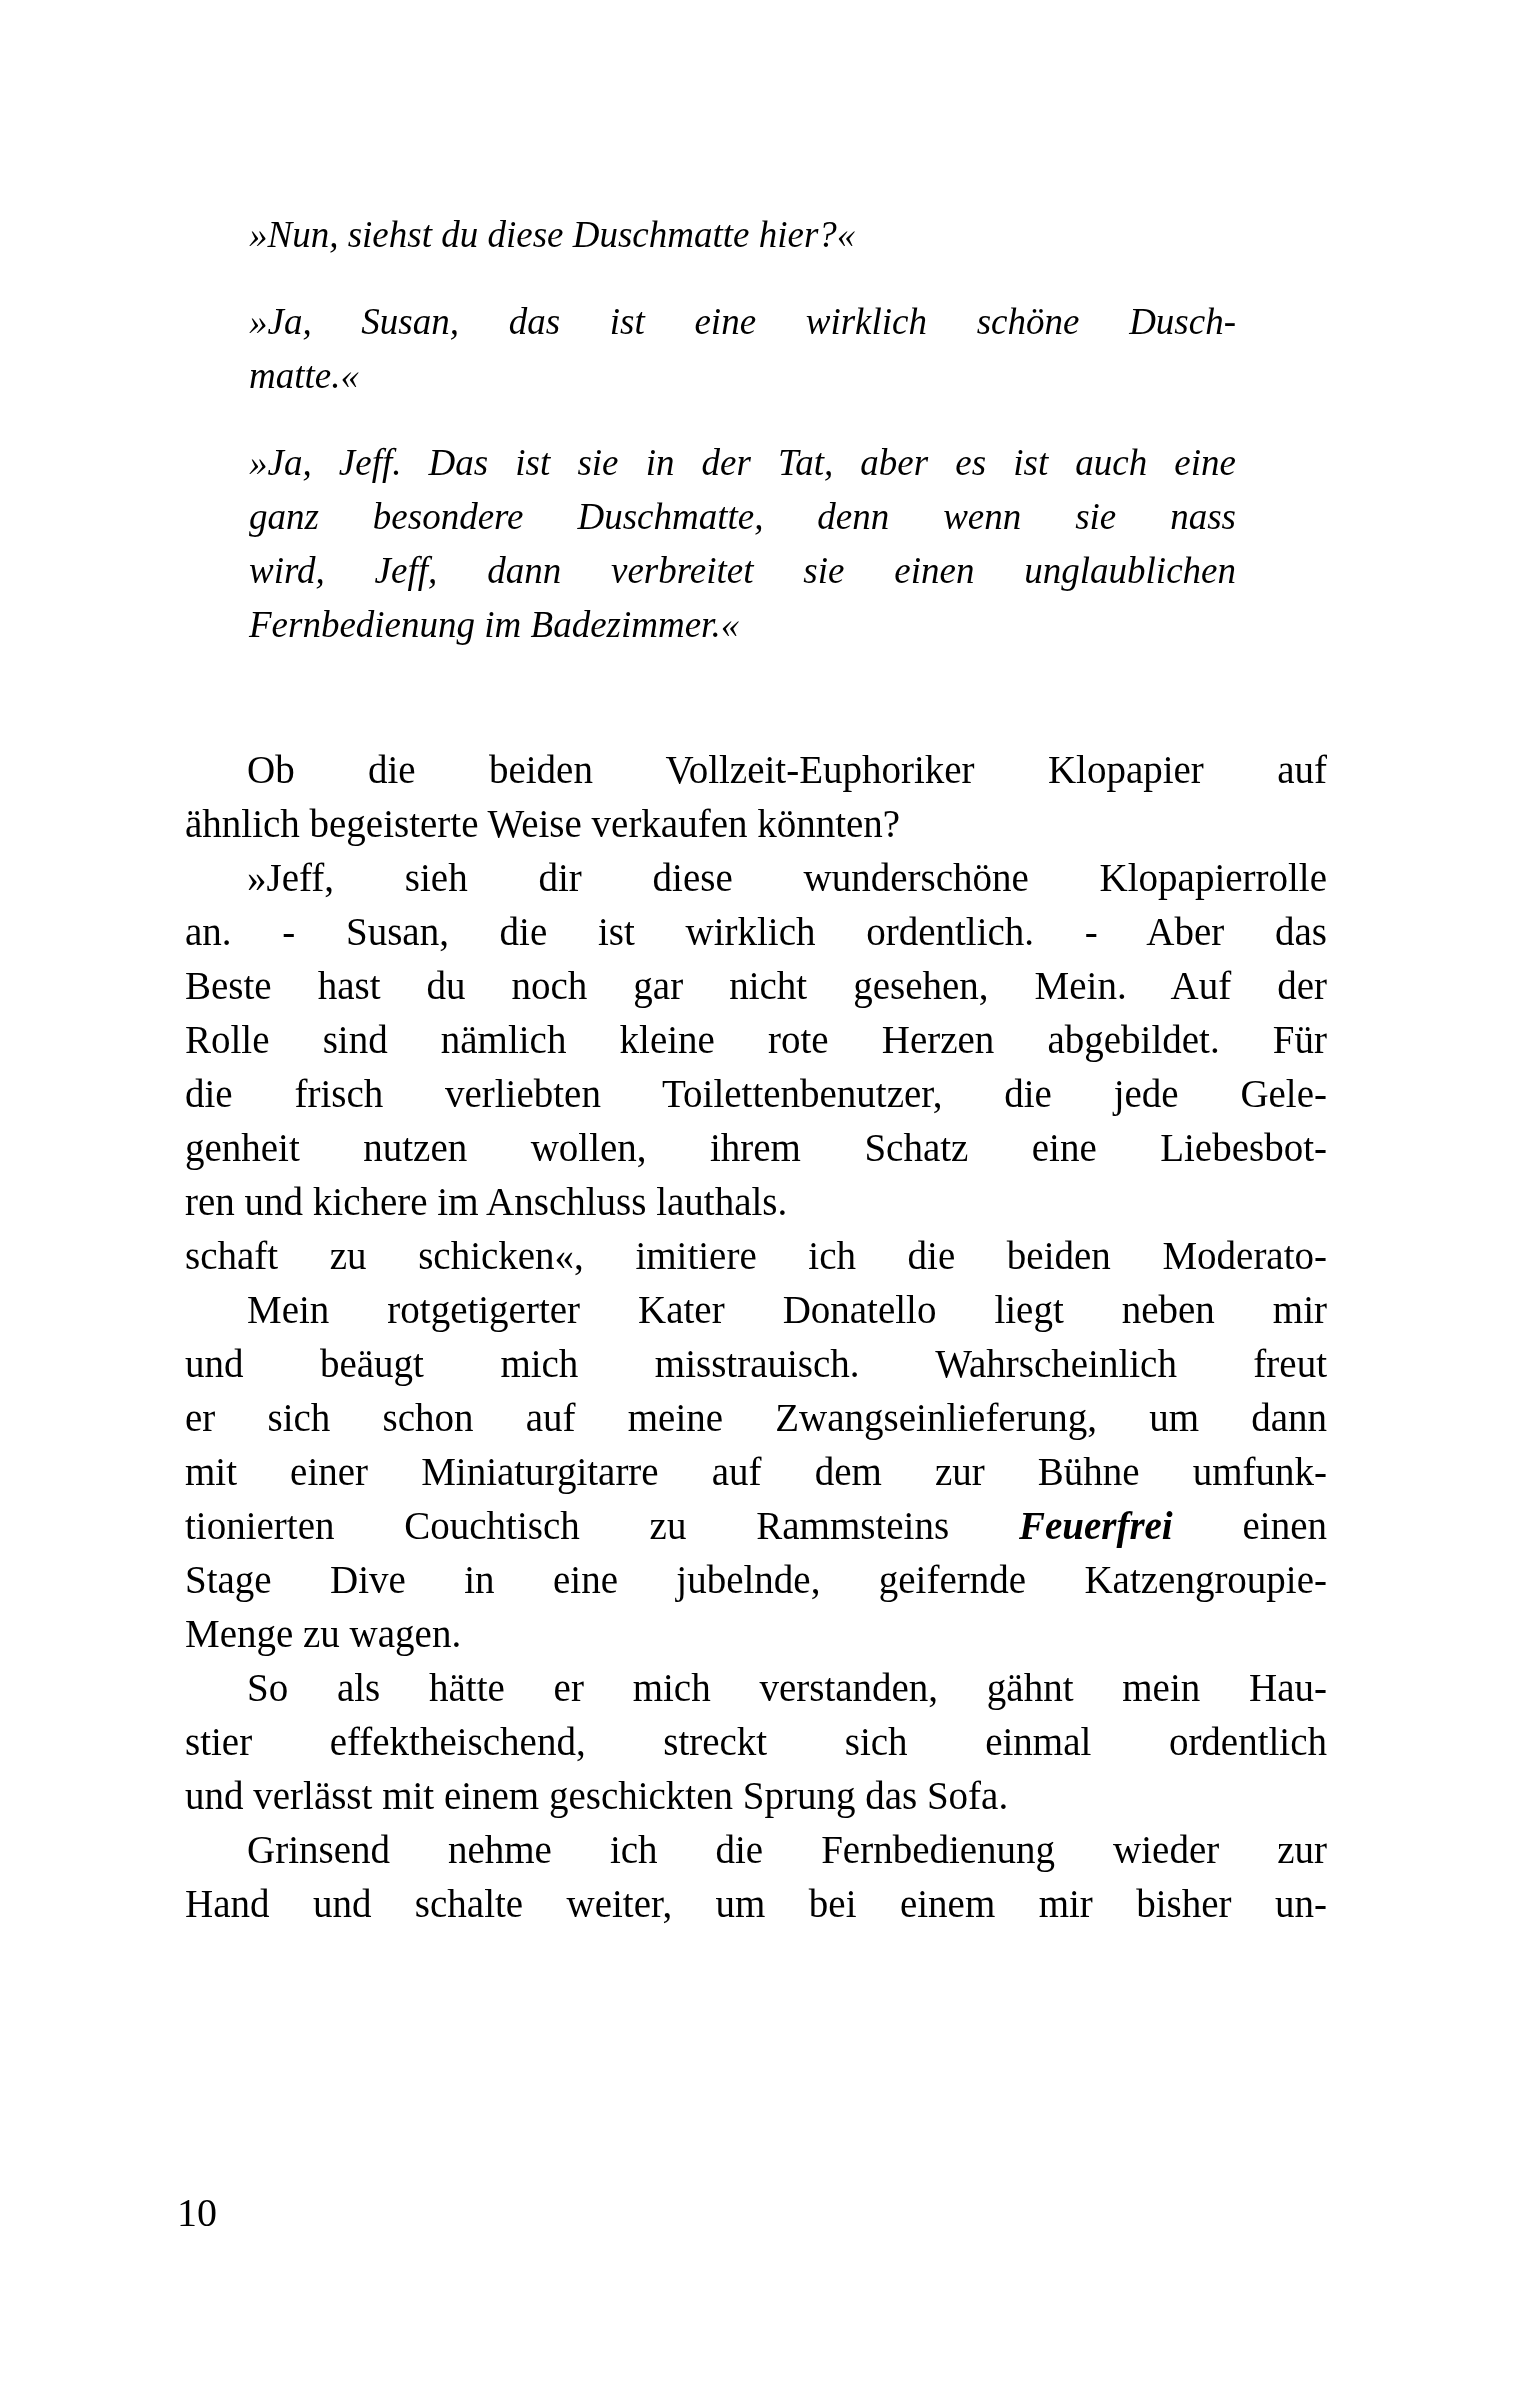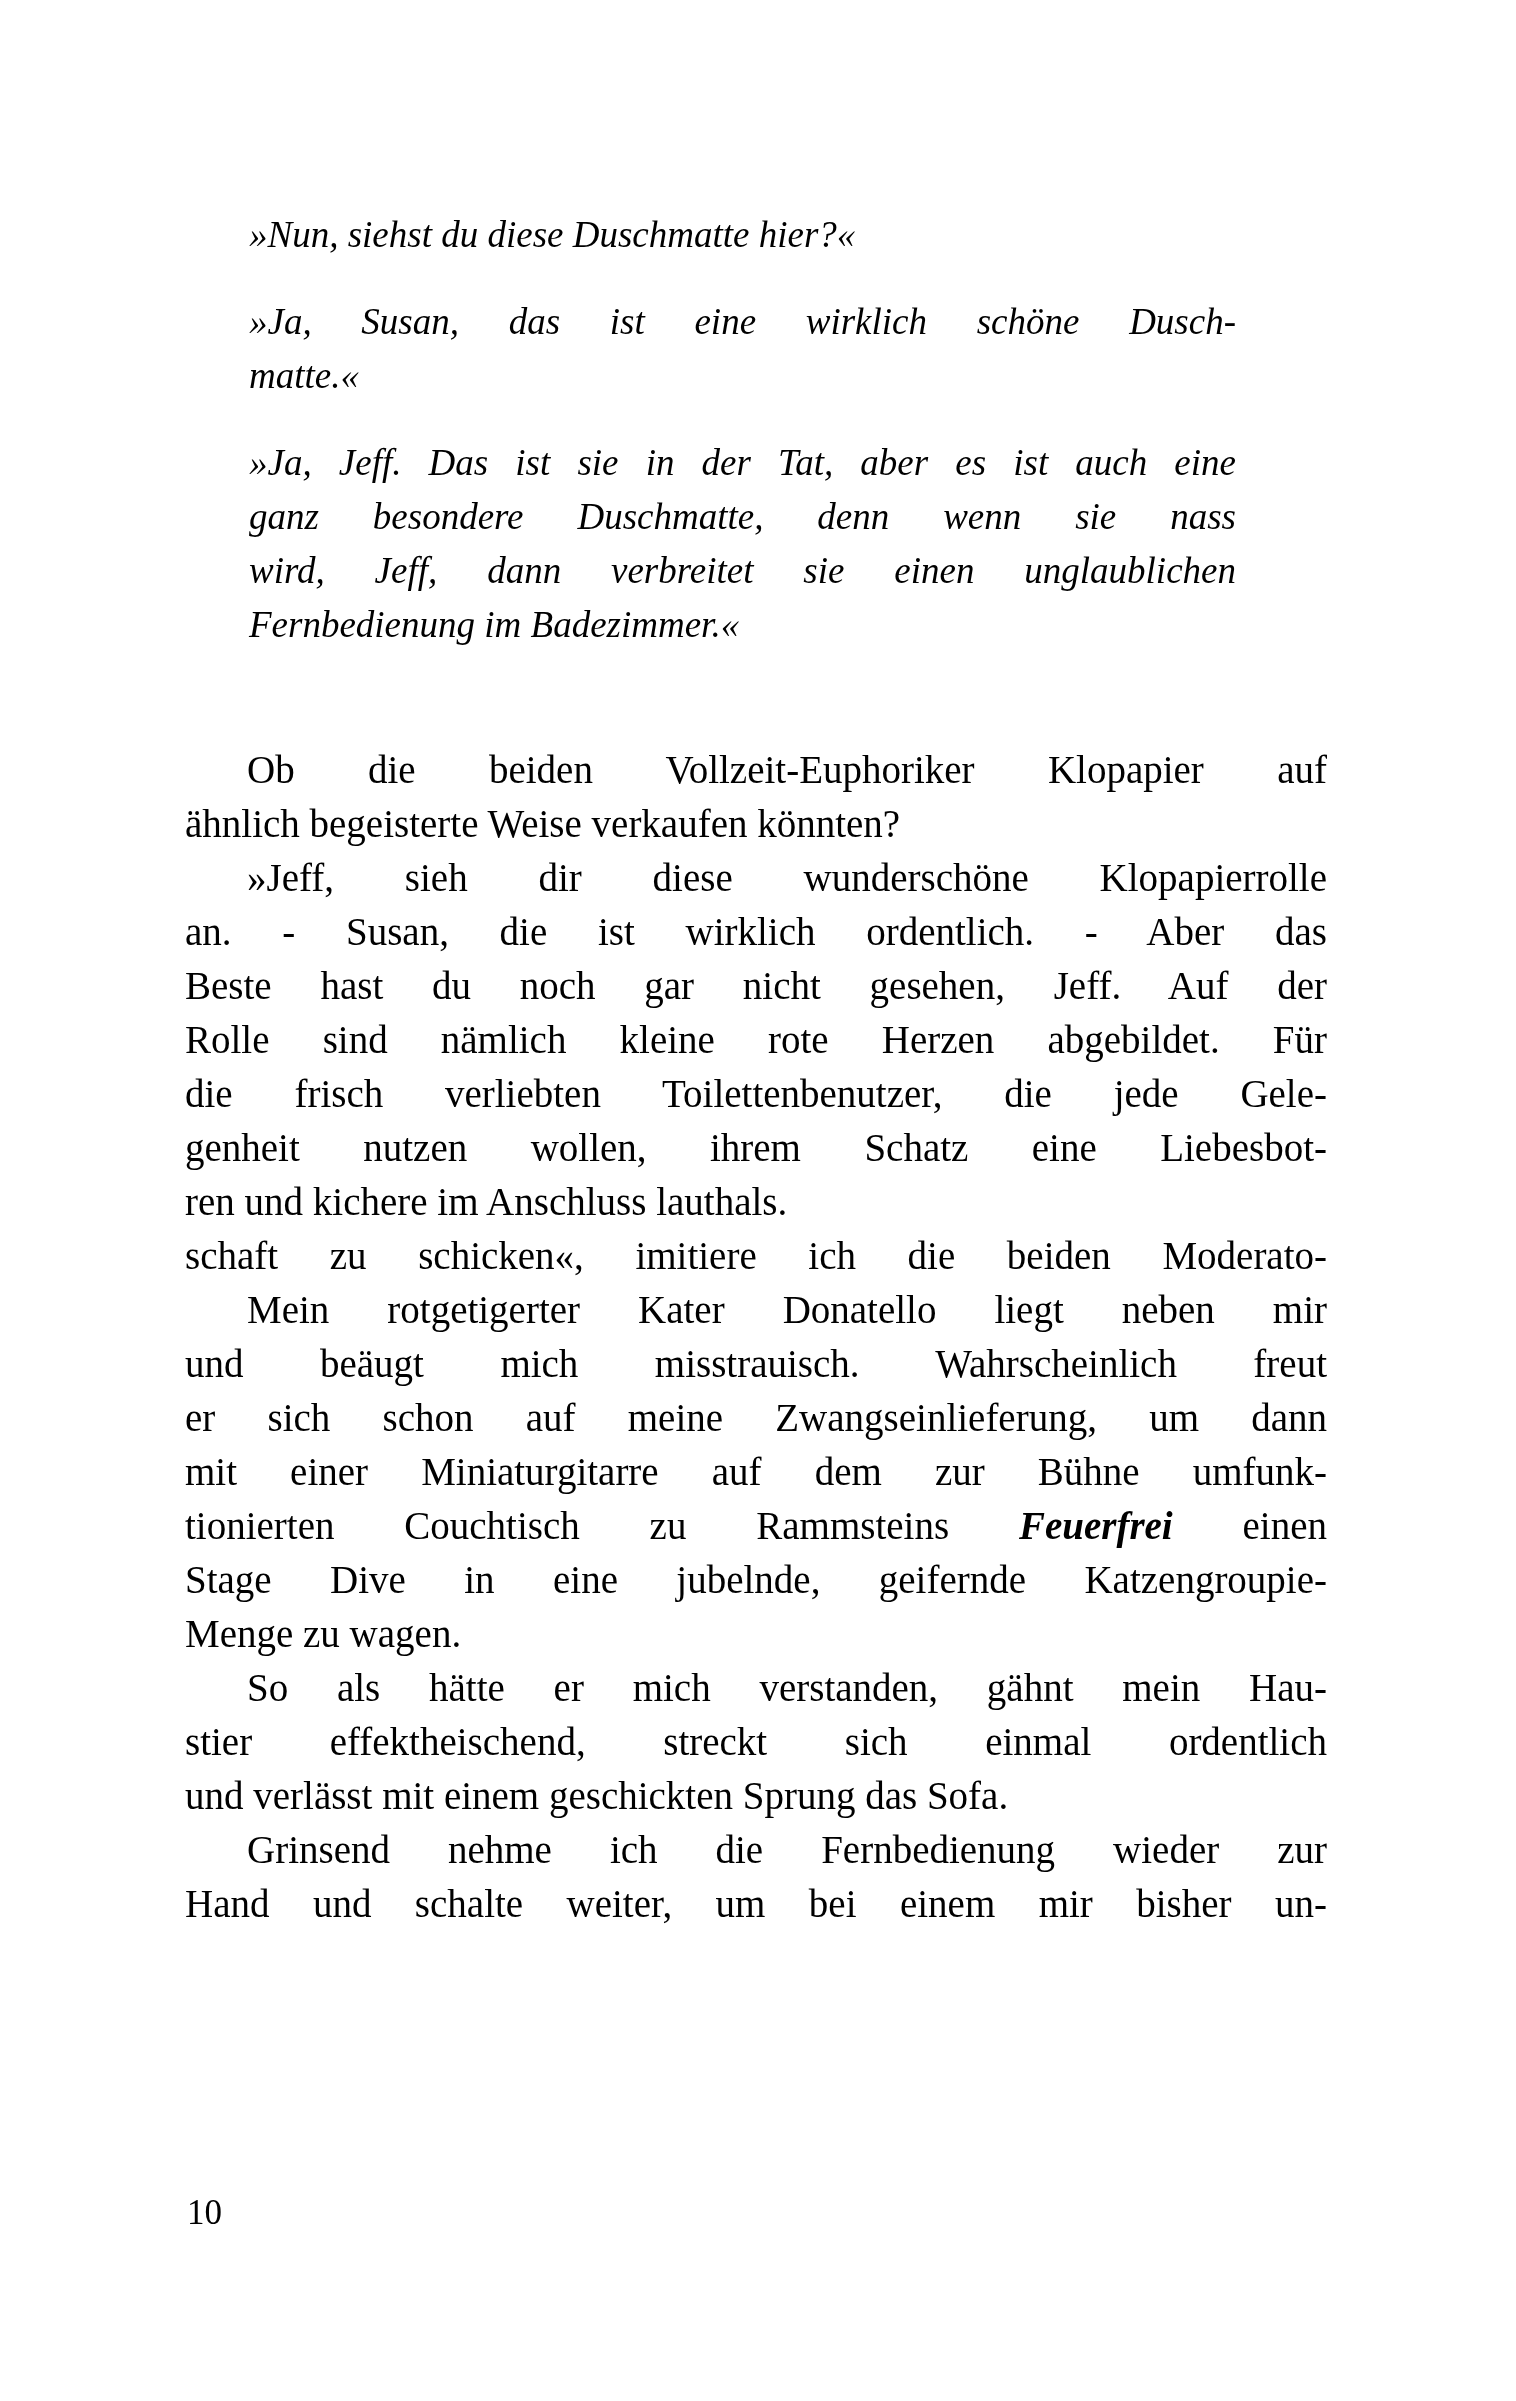--- a/index.html
+++ b/index.html
@@ -52,23 +52,23 @@
   }
   .line.indent {
     text-indent: 62px;
   }
   .em {
     font-style: italic;
     font-weight: bold;
   }
   .page-number {
     position: absolute;
-    left: 187px;
+    left: 177px;
     top: 2191px;
-    font-size: 35px;
+    font-size: 40px;
     line-height: 43px;
     font-style: normal;
   }
 </style>
 </head>
 <body>
 
 <div class="text-column">
     <div class="block quote">
       <div class="line last">»Nun, siehst du diese Duschmatte hier?«</div>
@@ -83,21 +83,21 @@
       <div class="line">wird, Jeff, dann verbreitet sie einen unglaublichen</div>
       <div class="line last">Fernbedienung im Badezimmer.«</div>
     </div>
     <div class="block body">
       <div class="line indent">Ob die beiden Vollzeit-Euphoriker Klopapier auf</div>
       <div class="line last">ähnlich begeisterte Weise verkaufen könnten?</div>
     </div>
     <div class="block body">
       <div class="line indent">»Jeff, sieh dir diese wunderschöne Klopapierrolle</div>
       <div class="line">an. - Susan, die ist wirklich ordentlich. - Aber das</div>
-      <div class="line">Beste hast du noch gar nicht gesehen, Jeff. Auf der</div>
+      <div class="line">Beste hast du noch gar nicht gesehen, Mein. Auf der</div>
       <div class="line">Rolle sind nämlich kleine rote Herzen abgebildet. Für</div>
       <div class="line">die frisch verliebten Toilettenbenutzer, die jede Gele-</div>
       <div class="line">genheit nutzen wollen, ihrem Schatz eine Liebesbot-</div>
       <div class="line last">ren und kichere im Anschluss lauthals.</div>
       <div class="line">schaft zu schicken«, imitiere ich die beiden Moderato-</div>
     </div>
     <div class="block body">
       <div class="line indent">Mein rotgetigerter Kater Donatello liegt neben mir</div>
       <div class="line">und beäugt mich misstrauisch. Wahrscheinlich freut</div>
       <div class="line">er sich schon auf meine Zwangseinlieferung, um dann</div>

